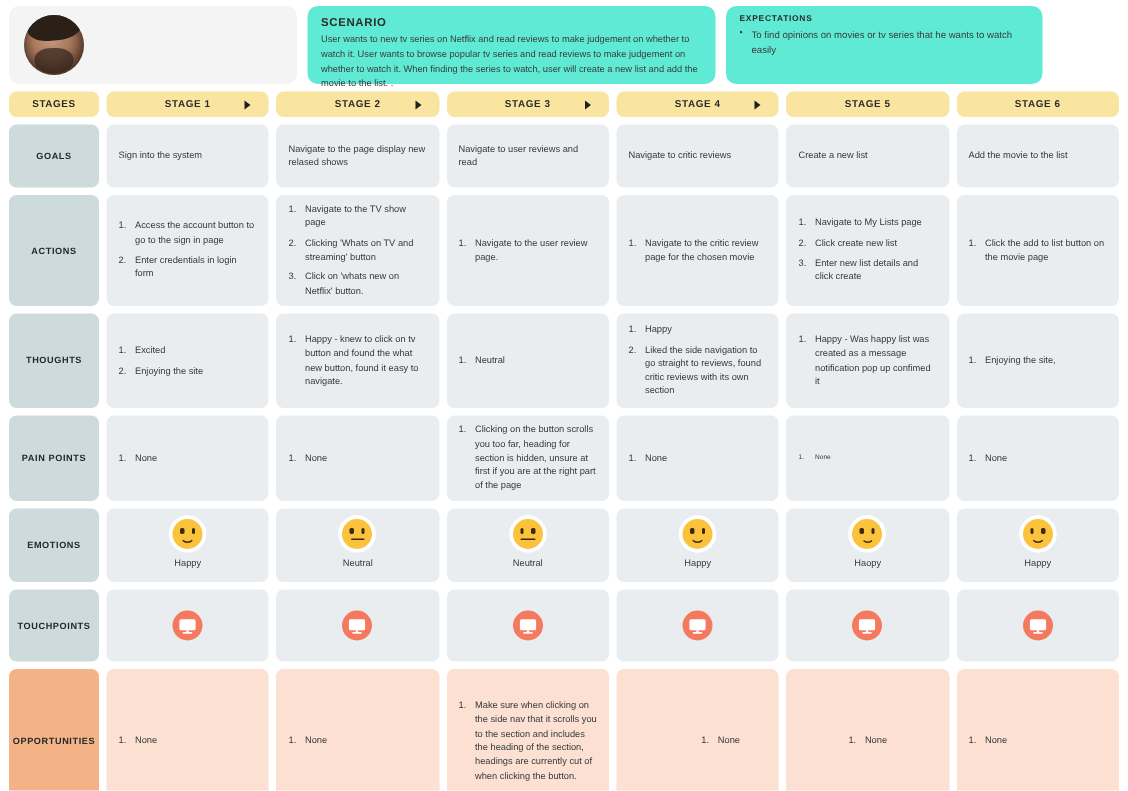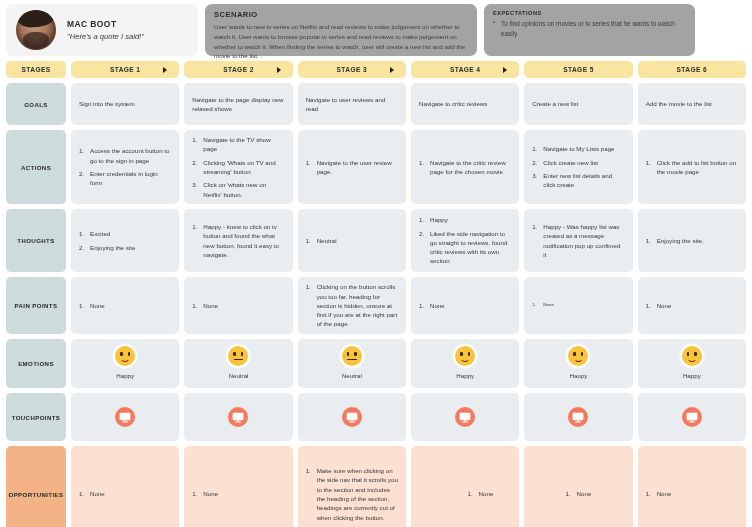--- a/index.html
+++ b/index.html
@@ -66,21 +66,21 @@
     color: #2b2b2b;
   }
   .persona-quote {
     font-size: 7.6px;
     font-style: italic;
     color: #3a3a3a;
     margin-top: 3px;
   }
 
   .info-card {
-    background: #a3a3a3;
+    background: #5eead4;
     border-radius: 7px;
     padding: 6px 9px 5px 9px;
   }
   .scenario-card { width: 272px; flex: 0 0 272px; }
   .expect-card  { width: 211px; flex: 0 0 211px; }
 
   .info-title {
     font-size: 7.6px;
     font-weight: bold;
     letter-spacing: .45px;
@@ -262,24 +262,20 @@
 </style>
 </head>
 <body>
 
 <div class="page">
 
   <div class="header-strip">
 
     <div class="persona-card">
       <div class="avatar"></div>
-      <div class="persona-text">
-        <div class="persona-name">MAC BOOT</div>
-        <div class="persona-quote">"Here's a quote I said!"</div>
-      </div>
     </div>
 
     <div class="info-card scenario-card">
       <div class="info-title">SCENARIO</div>
       <div class="info-body">User wants to new tv series on Netflix and read reviews to make judgement on whether to watch it. User wants to browse popular tv series and read reviews to make judgement on whether to watch it.  When finding the series to watch, user will create a new list and add the movie to the list. .</div>
     </div>
 
     <div class="info-card expect-card">
       <div class="info-title small">EXPECTATIONS</div>
       <ul class="bullets">

